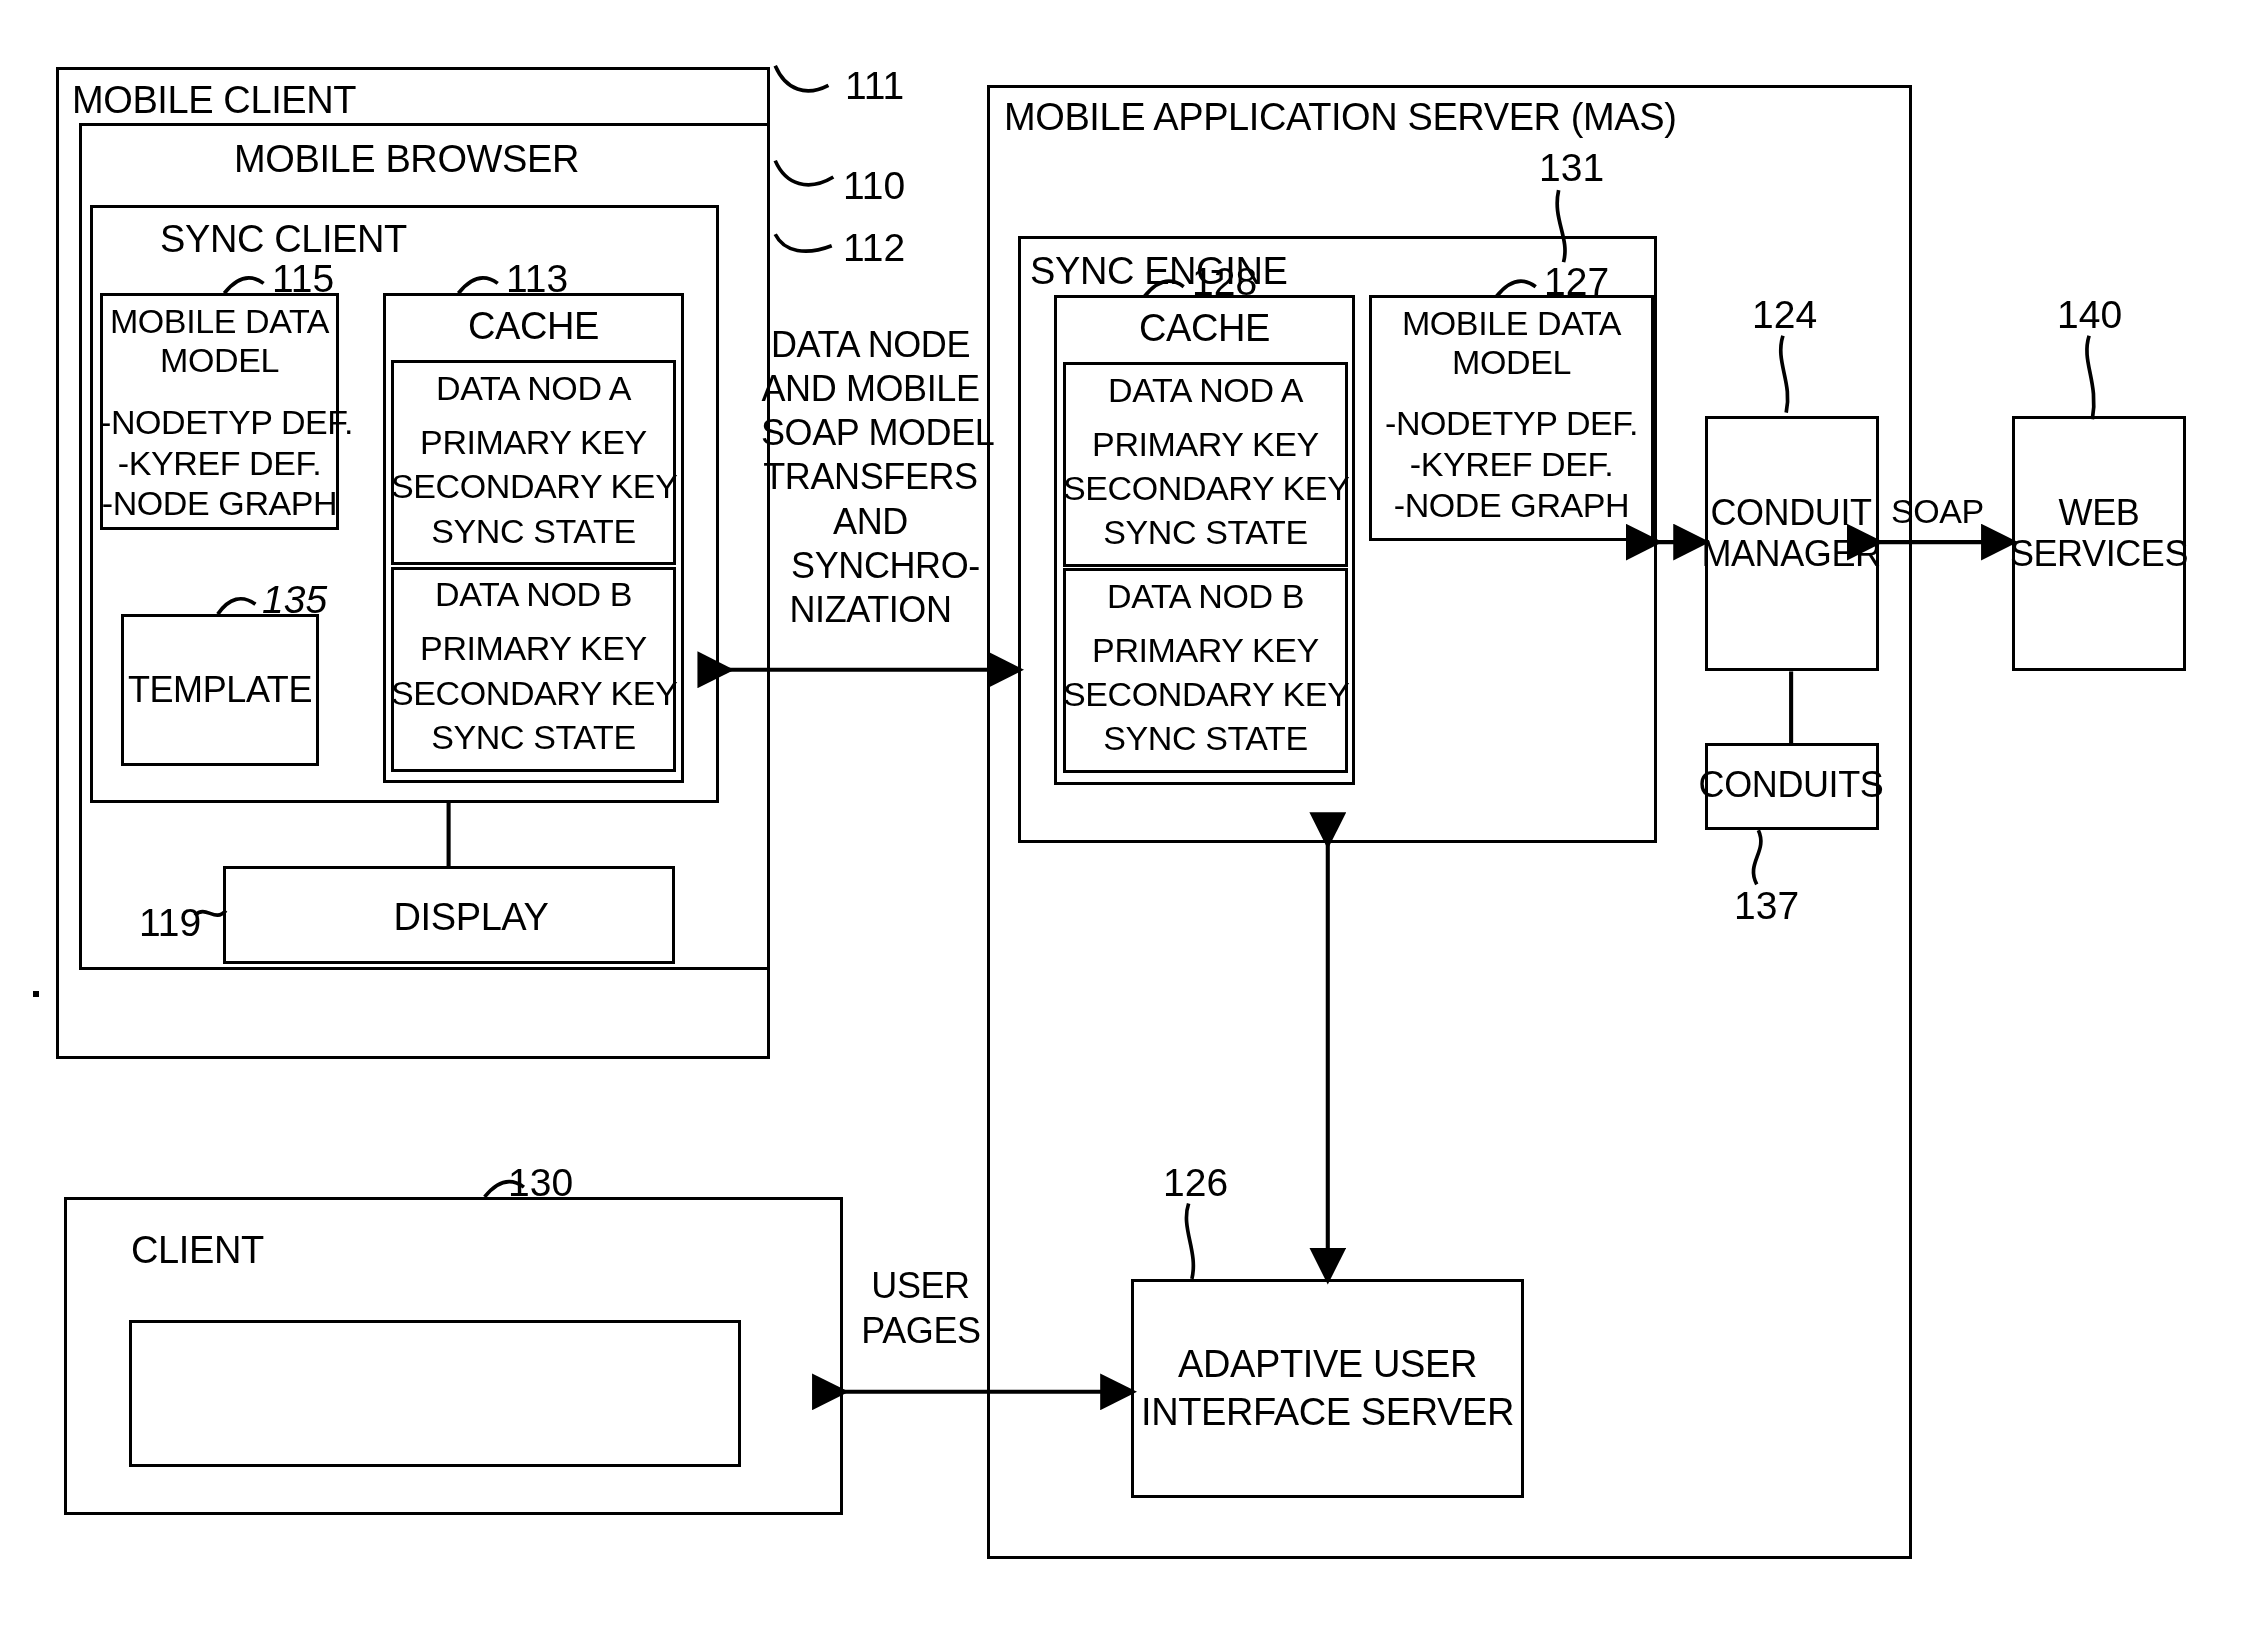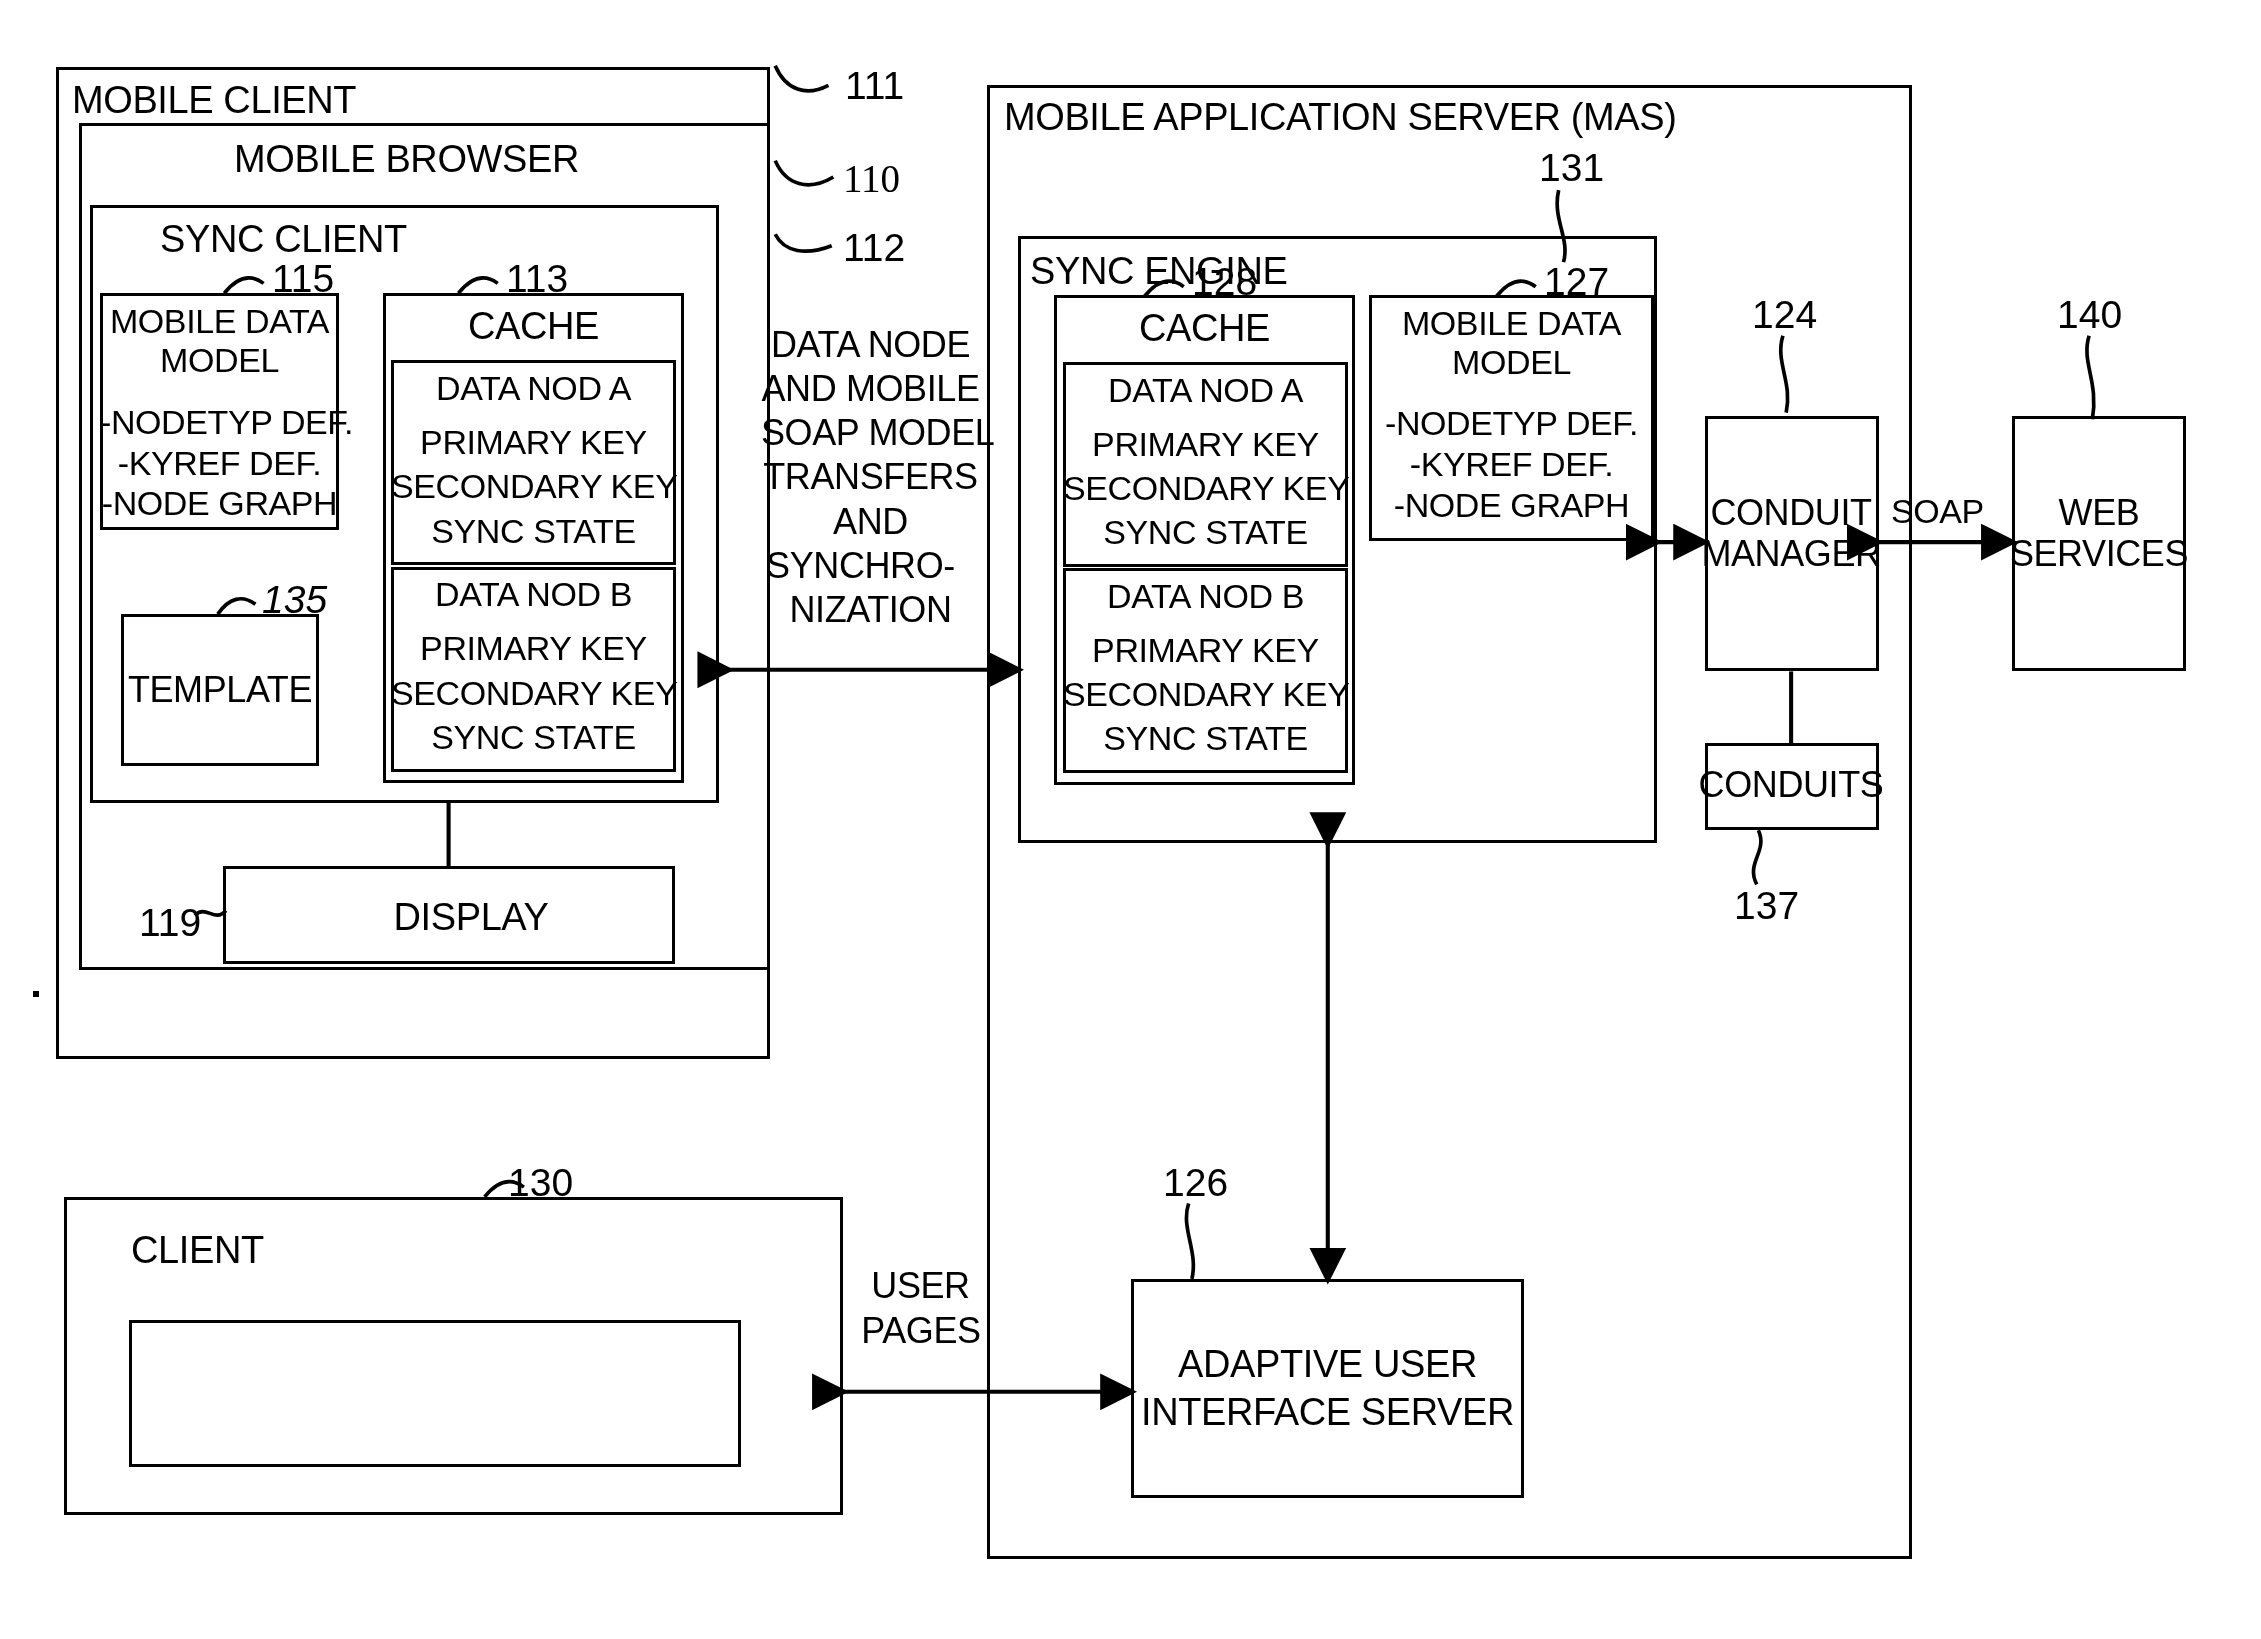--- a/index.html
+++ b/index.html
@@ -92,21 +92,21 @@
   <div class="lbl t44 ctr" style="left:121px; top:671px; width:198px;">TEMPLATE</div>
 
   <div class="box" style="left:223px; top:866px; width:452px; height:98px;"></div>
   <div class="lbl t46 ctr" style="left:223px; top:897px; width:496px;">DISPLAY</div>
 
   <div class="lbl t44 ctr" style="left:761px; top:326px; width:219px;">DATA NODE</div>
   <div class="lbl t44 ctr" style="left:761px; top:370px; width:219px;">AND MOBILE</div>
   <div class="lbl t44 ctr" style="left:761px; top:414px; width:219px;">SOAP MODEL</div>
   <div class="lbl t44 ctr" style="left:761px; top:458px; width:219px;">TRANSFERS</div>
   <div class="lbl t44 ctr" style="left:761px; top:503px; width:219px;">AND</div>
-  <div class="lbl t44 ctr" style="left:751px; top:547px; width:219px;">SYNCHRO-</div>
+  <div class="lbl t44 ctr" style="left:776px; top:547px; width:219px;">SYNCHRO-</div>
   <div class="lbl t44 ctr" style="left:761px; top:591px; width:219px;">NIZATION</div>
 
   <div class="box" style="left:987px; top:85px; width:925px; height:1474px;"></div>
   <div class="lbl t46" style="left:1004px; top:97px;">MOBILE APPLICATION SERVER (MAS)</div>
 
   <div class="box" style="left:1018px; top:236px; width:639px; height:607px;"></div>
   <div class="lbl t46" style="left:1030px; top:251px;">SYNC ENGINE</div>
 
   <div class="box" style="left:1054px; top:295px; width:301px; height:490px;"></div>
   <div class="lbl t46 ctr" style="left:1054px; top:308px; width:301px;">CACHE</div>
@@ -149,21 +149,21 @@
 
   <div class="box" style="left:64px; top:1197px; width:779px; height:318px;"></div>
   <div class="lbl t46" style="left:131px; top:1230px;">CLIENT</div>
 
   <div class="box" style="left:129px; top:1320px; width:612px; height:147px;"></div>
 
   <div class="lbl t44 ctr" style="left:851px; top:1267px; width:139px;">USER</div>
   <div class="lbl t44 ctr" style="left:843px; top:1312px; width:156px;">PAGES</div>
 
   <div class="refnum" style="left:845px; top:64px;">111</div>
-  <div class="refnum" style="left:843px; top:156px;font-family:Liberation Serif, serif;">110</div>
+  <div class="refnum" style="left:843px; top:164px;">110</div>
   <div class="refnum" style="left:843px; top:226px;">112</div>
   <div class="refnum" style="left:272px; top:257px;">115</div>
   <div class="refnum" style="left:506px; top:257px;">113</div>
   <div class="refnum" style="left:262px; top:578px;font-style:italic;">135</div>
   <div class="refnum" style="left:139px; top:901px;">119</div>
   <div class="refnum" style="left:1539px; top:146px;">131</div>
   <div class="refnum" style="left:1192px; top:260px;">128</div>
   <div class="refnum" style="left:1544px; top:260px;">127</div>
   <div class="refnum" style="left:1752px; top:293px;">124</div>
   <div class="refnum" style="left:2057px; top:293px;">140</div>

